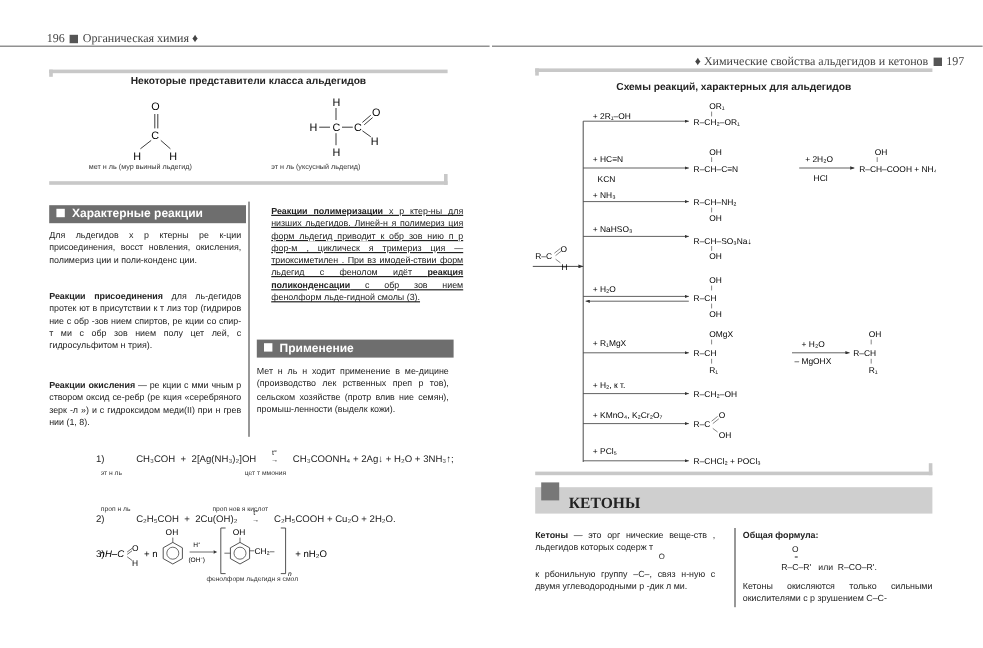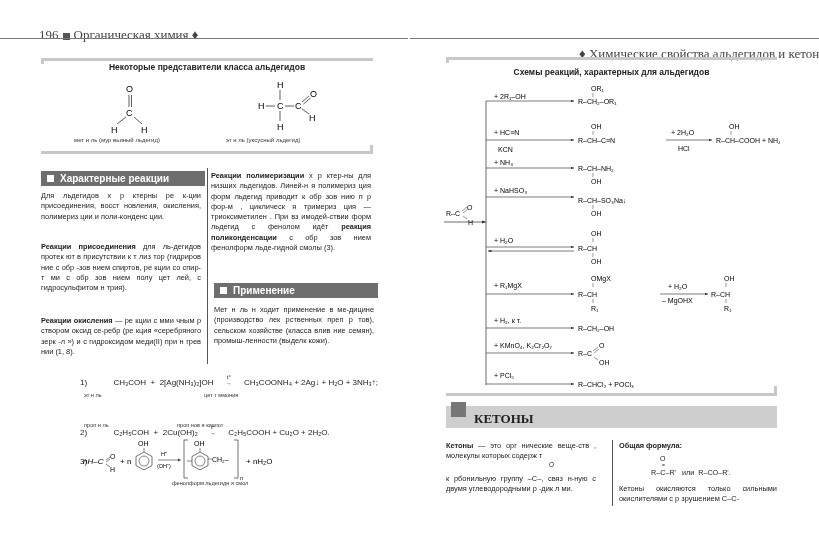--- a/index.html
+++ b/index.html
@@ -1,19 +1,19 @@
 <!DOCTYPE html>
 <html><head>
 <meta charset="utf-8">
 <style>
   html,body{margin:0;padding:0;background:#fff;}
   body{width:819px;height:540px;position:relative;overflow:hidden;font-family:"Liberation Sans",sans-serif;color:#222;}
   .abs{position:absolute;}
   .serif{font-family:"Liberation Serif",serif;}
-  .hdr{font-size:13px;color:#444;white-space:nowrap;}
+  .hdr{font-size:10px;color:#444;white-space:nowrap;}
   .hdr .sq{display:inline-block;width:7px;height:7px;background:#555;vertical-align:-1px;margin:0 4px;}
   .hline{height:1px;background:#777;}
   .frame-top{height:3px;background:#c8c8c8;}
   .frame-side{width:3px;background:#c8c8c8;}
   .box-title{font-weight:bold;font-size:8.5px;text-align:center;white-space:nowrap;}
   .cap{font-size:6px;color:#333;white-space:nowrap;}
   .sec-bar{background:#6e6e6e;color:#fff;font-weight:bold;font-size:10px;height:15px;line-height:15px;padding-left:6px;}
   .sec-bar .wsq{display:inline-block;width:7px;height:7px;background:#fff;margin-right:6px;vertical-align:0px;}
   .para{font-size:7.4px;line-height:10.3px;text-align:justify;}
   .para b{font-weight:bold;}
@@ -76,27 +76,27 @@
 <div class="abs para" style="left:41px;top:191px;width:160px;">Для  льдегидов  х р ктерны  ре к-ции присоединения, восст новления, окисления, полимериз ции и поли-конденс ции.</div>
 <div class="abs para" style="left:41px;top:242px;width:160px;">
   <b>Реакции присоединения</b><span> для  ль-дегидов протек ют в присутствии к т лиз тор (гидриров ние с обр -зов нием спиртов, ре кции со спир-т ми с обр зов нием полу цет лей, с гидросульфитом н трия).</span>
 </div>
 <div class="abs para" style="left:41px;top:316px;width:160px;">
   <b>Реакции окисления</b><span> — ре кции с  мми чным р створом оксид  се-ребр  (ре кция «серебряного зерк -л ») и с гидроксидом меди(II) при н грев нии (1, 8).</span>
 </div>
 
 <div class="abs vline" style="left:207px;top:168px;height:196px;"></div>
 
-<div class="abs para" style="left:211px;top:171px;width:160px;">
+<div class="abs para" style="left:226px;top:171px;width:160px;text-decoration:underline;">
   <b>Реакции полимеризации</b><span> х р ктер-ны для низших  льдегидов. Линей-н я полимериз ция форм льдегид  приводит к обр зов нию п р фор-м , циклическ я тримериз ция — триоксиметилен . При вз имодей-ствии форм льдегид  с фенолом идёт </span><b>реакция поликонденсации</b><span> с обр зов нием  фенолформ льде-гидной смолы (3).</span>
 </div>
 <div class="abs sec-bar" style="left:214px;top:283px;width:158px;">
   <span class="wsq"></span><span>Применение</span>
 </div>
-<div class="abs para" style="left:214px;top:305px;width:160px;">Мет н ль н ходит применение в ме-дицине (производство лек рственных преп р тов), сельском хозяйстве (класса влив ние семян), промыш-ленности (выделк  кожи).</div>
+<div class="abs para" style="left:214px;top:305px;width:160px;">Мет н ль н ходит применение в ме-дицине (производство лек рственных преп р тов), сельском хозяйстве (протр влив ние семян), промыш-ленности (выделк  кожи).</div>
 
 <div class="abs eq" style="left:56px;top:378px;">
   <span style="display:inline-block;width:24px;">1)</span>
   <span style="display:inline-block;width:5px"></span>
   <span>CH₃COH</span>
   &nbsp;<span>+</span>&nbsp;
   <span>2[Ag(NH₃)₂]OH</span>
   <span style="display:inline-block;position:relative;width:26px;text-align:center;font-size:6px;">
     <span style="position:absolute;left:0;right:0;top:-6px;">t°</span>→
   </span>
@@ -275,21 +275,21 @@
     <line x1="46" y1="304" x2="134" y2="304" stroke="#444" stroke-width="0.7" marker-end="url(#ah)"></line>
     <text x="138" y="307" font-size="7">R–CHCl₂ + POCl₃</text>
   </g>
 </svg>
 
 <div class="abs ket-bar" style="left:446px;top:406px;width:331px;"></div>
 <div class="abs ket-sq" style="left:451px;top:402px;"></div>
 <div class="abs ket-title" style="left:474px;top:411px;">КЕТОНЫ</div>
 
 <div class="abs para" style="left:446px;top:441px;width:150px;">
-  <b>Кетоны</b><span> — это орг нические веще-ств , молекулы которых содерж т</span>
+  <b>Кетоны</b><span> — это орг нические веще-ств , льдегидов которых содерж т</span>
 </div>
 <div class="abs" style="left:549px;top:461px;font-size:6.5px;">O</div>
 <div class="abs para" style="left:446px;top:474px;width:150px;">
   <span>к рбонильную группу </span><span>–C–</span><span>, связ н-ную с двумя углеводородными р -дик л ми.</span>
 </div>
 
 <div class="abs vline" style="left:612px;top:440px;height:66px;"></div>
 
 <div class="abs para" style="left:619px;top:441px;width:158px;font-weight:bold;">Общая формула:</div>
 <div class="abs" style="left:660px;top:455px;font-size:7px;">O</div>

